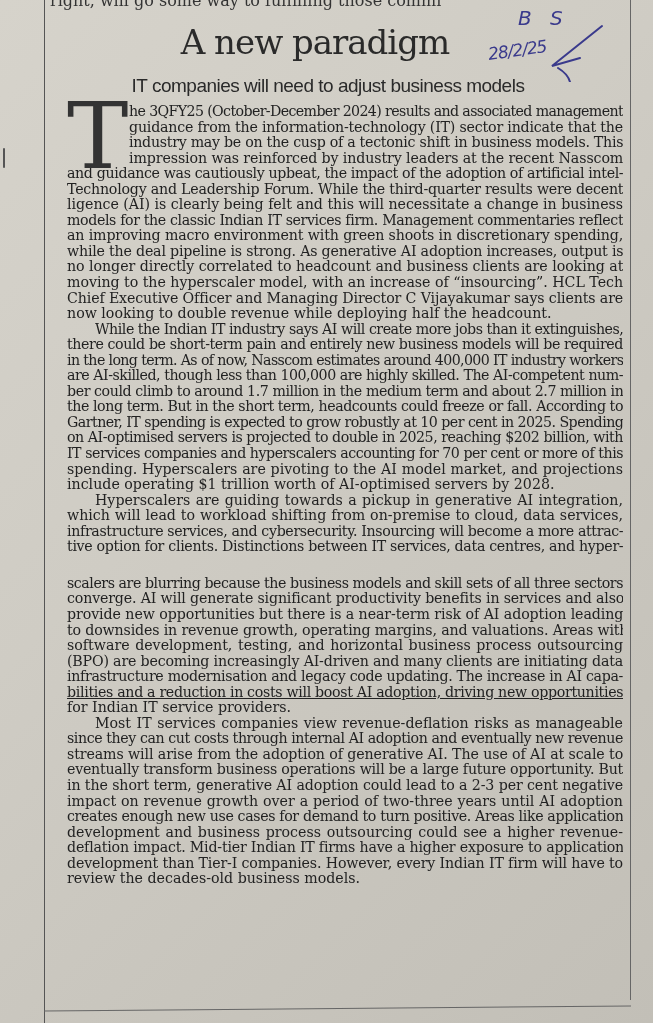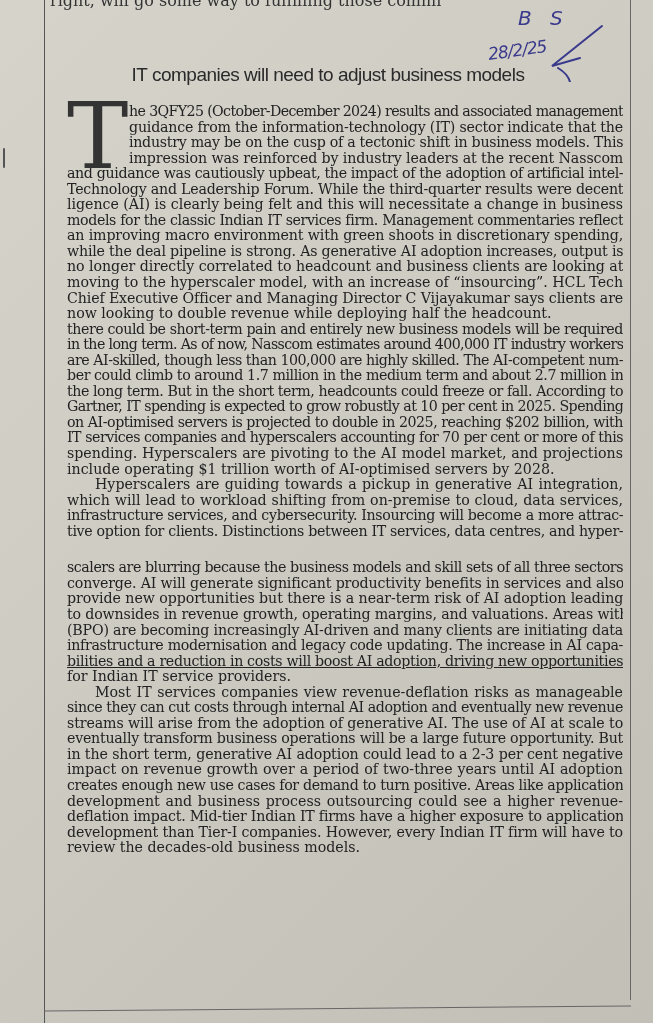--- a/index.html
+++ b/index.html
@@ -30,21 +30,21 @@
   }
   .left-mark {
     position: absolute; left: 3px; top: 148px; width: 2px; height: 20px; background: #555; border-radius: 1px;
   }
   .headline {
     position: absolute; left: 145px; top: 22px; width: 340px; text-align: center;
     font-family: "DejaVu Serif", serif; font-size: 34px; letter-spacing: -1px; color: #2a2a2a;
     font-weight: normal;
   }
   .subhead {
-    position: absolute; left: 98px; top: 64px; width: 460px; text-align: center;
+    position: absolute; left: 98px; top: 75px; width: 460px; text-align: center;
     font-family: "Liberation Sans", sans-serif; font-size: 19px; color: #2a2a2a; letter-spacing: -0.5px;
   }
   .annot {
     position: absolute; font-family: "DejaVu Sans", sans-serif; color: #3a3a8c; font-style: italic;
   }
   .annot-bs { left: 495px; top: 6px; font-size: 20px; letter-spacing: 6px; margin-left: 23px; }
   .annot-date { left: 488px; top: 40px; font-size: 17px; transform: rotate(-8deg); letter-spacing: -1px; }
   .annot-tick { position: absolute; left: 540px; top: 22px; }
   .article {
     position: absolute; left: 67px; top: 104px; width: 556px;
@@ -67,20 +67,21 @@
 <body>
 
 <div class="page">
   <div class="col-rule-left"></div>
   <div class="col-rule-right"></div>
   <div class="frame-bottom"></div>
   <div class="left-mark"></div>
 
   <div class="prev-text">right, will go some way to fulfilling those commi</div>
 
+  <h1 class="headline" style="margin:0">A new paradigm</h1>
   <div class="subhead">IT companies will need to adjust business models</div>
 
   <div class="annot annot-bs">B S</div>
   <div class="annot annot-date">28/2/25</div>
   <svg class="annot-tick" width="70" height="60" viewBox="0 0 70 60">
     <path d="M62 4 L12 44 L40 36" fill="none" stroke="#3a3a8c" stroke-width="2" stroke-linecap="round"></path>
     <path d="M18 46 Q28 52 30 60" fill="none" stroke="#3a3a8c" stroke-width="2" stroke-linecap="round"></path>
   </svg>
 
   <div class="article">
@@ -93,38 +94,40 @@
         <span class="line" style="letter-spacing: -0.361446px;">and guidance was cautiously upbeat, the impact of the adoption of artificial intel-</span>
         <span class="line" style="letter-spacing: -0.223684px;">Technology and Leadership Forum. While the third-quarter results were decent</span>
         <span class="line" style="letter-spacing: -0.037037px;">ligence (AI) is clearly being felt and this will necessitate a change in business</span>
         <span class="line" style="letter-spacing: -0.379747px;">models for the classic Indian IT services firm. Management commentaries reflect</span>
         <span class="line" style="letter-spacing: -0.146667px;">an improving macro environment with green shoots in discretionary spending,</span>
         <span class="line" style="letter-spacing: -0.197531px;">while the deal pipeline is strong. As generative AI adoption increases, output is</span>
         <span class="line" style="letter-spacing: -0.0512821px;">no longer directly correlated to headcount and business clients are looking at</span>
         <span class="line" style="letter-spacing: -0.04px;">moving to the hyperscaler model, with an increase of “insourcing”. HCL Tech</span>
         <span class="line" style="letter-spacing: -0.131579px;">Chief Executive Officer and Managing Director C Vijayakumar says clients are</span>
         <span class="line last">now looking to double revenue while deploying half the headcount.</span>
+        <span class="line indent" style="letter-spacing: -0.475px;">While the Indian IT industry says AI will create more jobs than it extinguishes,</span>
         <span class="line" style="letter-spacing: -0.4px;">there could be short-term pain and entirely new business models will be required</span>
         <span class="line" style="letter-spacing: -0.62963px;">in the long term. As of now, Nasscom estimates around 400,000 IT industry workers</span>
         <span class="line" style="letter-spacing: -0.47561px;">are AI-skilled, though less than 100,000 are highly skilled. The AI-competent num-</span>
         <span class="line" style="letter-spacing: -0.419753px;">ber could climb to around 1.7 million in the medium term and about 2.7 million in</span>
         <span class="line" style="letter-spacing: -0.433735px;">the long term. But in the short term, headcounts could freeze or fall. According to</span>
         <span class="line" style="letter-spacing: -0.536585px;">Gartner, IT spending is expected to grow robustly at 10 per cent in 2025. Spending</span>
         <span class="line" style="letter-spacing: -0.457831px;">on AI-optimised servers is projected to double in 2025, reaching $202 billion, with</span>
         <span class="line" style="letter-spacing: -0.481481px;">IT services companies and hyperscalers accounting for 70 per cent or more of this</span>
         <span class="line">spending. Hyperscalers are pivoting to the AI model market, and projections</span>
         <span class="line last">include operating $1 trillion worth of AI-optimised servers by 2028.</span>
         <span class="line indent">Hyperscalers are guiding towards a pickup in generative AI integration,</span>
         <span class="line">which will lead to workload shifting from on-premise to cloud, data services,</span>
         <span class="line" style="letter-spacing: -0.345679px;">infrastructure services, and cybersecurity. Insourcing will become a more attrac-</span>
         <span class="line" style="letter-spacing: -0.313253px;">tive option for clients. Distinctions between IT services, data centres, and hyper-</span>
         <span class="line" style="letter-spacing: -0.452381px; margin-top: 21px;">scalers are blurring because the business models and skill sets of all three sectors</span>
         <span class="line" style="letter-spacing: -0.160494px;">converge. AI will generate significant productivity benefits in services and also</span>
         <span class="line" style="letter-spacing: -0.0769231px;">provide new opportunities but there is a near-term risk of AI adoption leading</span>
         <span class="line" style="letter-spacing: -0.155844px;">to downsides in revenue growth, operating margins, and valuations. Areas with</span>
+        <span class="line">software development, testing, and horizontal business process outsourcing</span>
         <span class="line" style="letter-spacing: -0.179487px;">(BPO) are becoming increasingly AI-driven and many clients are initiating data</span>
         <span class="line" style="letter-spacing: -0.329114px;">infrastructure modernisation and legacy code updating. The increase in AI capa-</span>
         <span class="line" style="letter-spacing: -0.325301px; text-decoration: underline;">bilities and a reduction in costs will boost AI adoption, driving new opportunities</span>
         <span class="line last">for Indian IT service providers.</span>
         <span class="line indent">Most IT services companies view revenue-deflation risks as manageable</span>
         <span class="line" style="letter-spacing: -0.425px;">since they can cut costs through internal AI adoption and eventually new revenue</span>
         <span class="line" style="letter-spacing: -0.1px;">streams will arise from the adoption of generative AI. The use of AI at scale to</span>
         <span class="line" style="letter-spacing: -0.2375px;">eventually transform business operations will be a large future opportunity. But</span>
         <span class="line" style="letter-spacing: -0.113924px;">in the short term, generative AI adoption could lead to a 2-3 per cent negative</span>
         <span class="line">impact on revenue growth over a period of two-three years until AI adoption</span>

